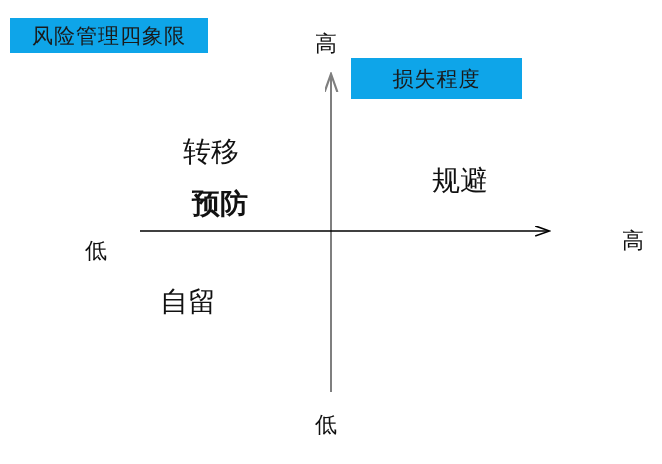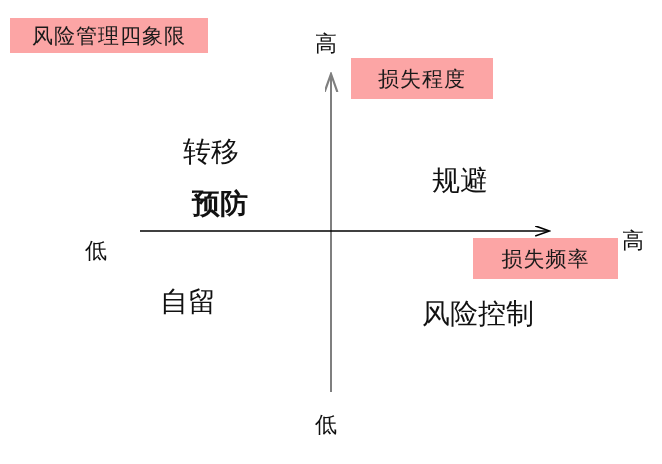--- a/index.html
+++ b/index.html
@@ -15,41 +15,41 @@
     position: relative;
     width: 662px;
     height: 464px;
     background: #ffffff;
     overflow: hidden;
   }
 
   
   .hl-box {
     position: absolute;
-    background: #fca5a5;
+    background: #0ea5e9;
     color: #1a1a1a;
     display: flex;
     align-items: center;
     justify-content: center;
     letter-spacing: 1px;
     white-space: nowrap;
   }
 
   #title-box {
     left: 10px;
     top: 18px;
     width: 198px;
     height: 35px;
     font-size: 21px;
   }
 
   #severity-box {
     left: 351px;
     top: 58px;
-    width: 142px;
+    width: 171px;
     height: 41px;
     font-size: 21px;
   }
 
   #frequency-box {
     left: 473px;
     top: 238px;
     width: 145px;
     height: 41px;
     font-size: 21px;
@@ -103,33 +103,31 @@
       </marker>
     </defs>
 
     <line x1="331" y1="392" x2="331" y2="76" stroke="#7F7F7F" stroke-width="2" marker-end="url(#arrow-gray)"></line>
 
     <line x1="140" y1="231" x2="548" y2="231" stroke="#000000" stroke-width="1.6" marker-end="url(#arrow-black)"></line>
   </svg>
 
   <div class="hl-box" id="severity-box">损失程度</div>
 
-  <div class="hl-box" id="frequency-box">损失频率</div>
 
   <div class="lbl axis-end" id="lbl-high-top">高</div>
 
   <div class="lbl axis-end" id="lbl-low-bottom">低</div>
 
   <div class="lbl axis-end" id="lbl-low-left">低</div>
 
   <div class="lbl axis-end" id="lbl-high-right">高</div>
 
   <div class="lbl quad" id="quad-transfer">转移</div>
 
   <div class="lbl quad" id="quad-prevention">预防</div>
 
   <div class="lbl quad" id="quad-avoidance">规避</div>
 
   <div class="lbl quad" id="quad-retention">自留</div>
 
-  <div class="lbl quad" id="quad-control">风险控制</div>
 
 </div>
 
 </body></html>

